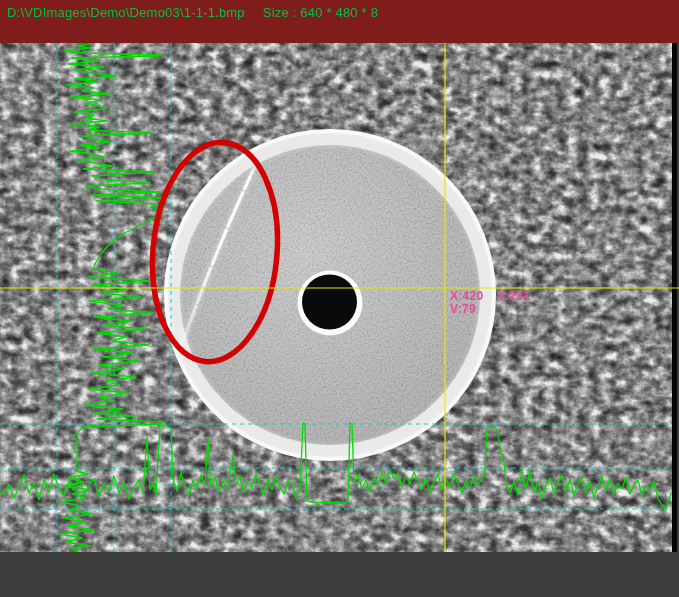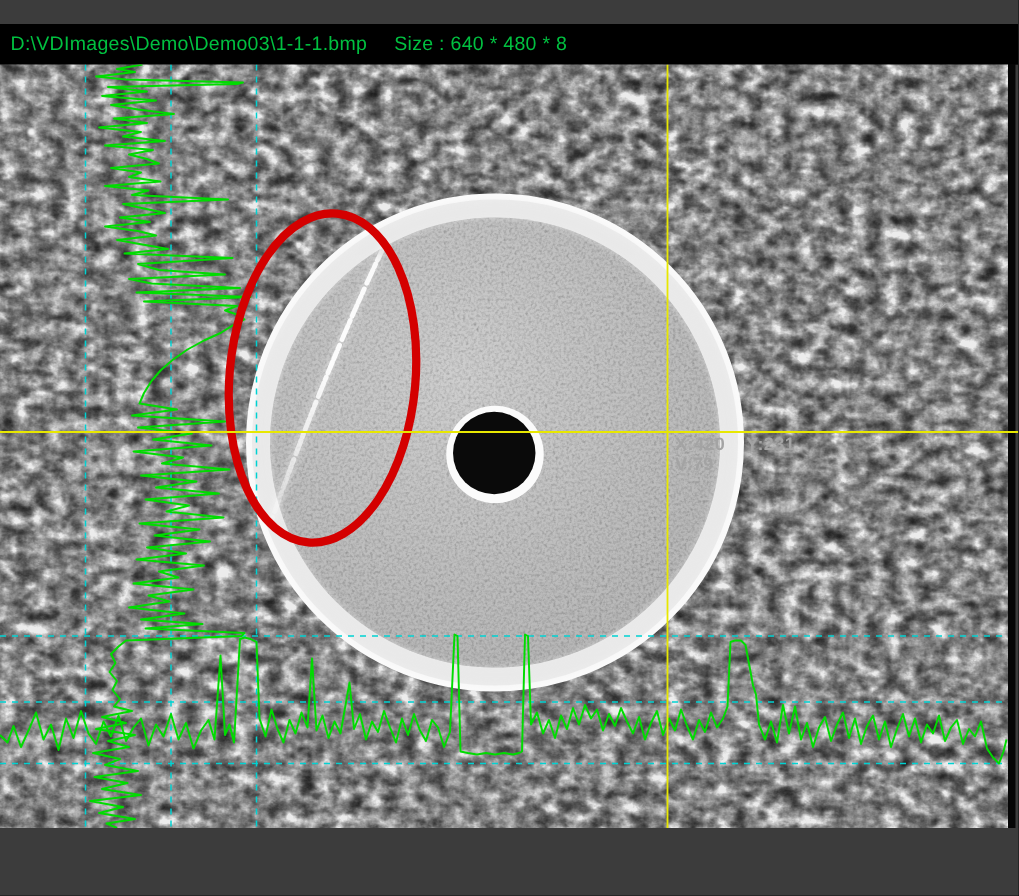--- a/index.html
+++ b/index.html
@@ -1,19 +1,19 @@
 <!DOCTYPE html>
 <html><head>
 <meta charset="utf-8">
 <style>
   html,body{margin:0;padding:0;background:#222;}
   .screen{position:relative;width:679px;height:597px;overflow:hidden;
           font-family:"Liberation Sans",sans-serif;background:#3c3c3c;}
-  .titlebar{position:absolute;top:16px;left:0;width:679px;height:43px;
-            background:#000000;box-sizing:border-box;padding:5px 0 0 7px;
+  .titlebar{position:absolute;top:0;left:0;width:679px;height:43px;
+            background:#7f1d1d;box-sizing:border-box;padding:5px 0 0 7px;
             font-size:13px;letter-spacing:.2px;white-space:nowrap;}
   .titlebar .sizelab{margin-left:18px;}
   .viewport{position:absolute;top:43px;left:0;width:679px;height:509px;background:#0d0d0d;}
   .viewport svg{position:absolute;top:0;left:0;display:block;}
   .bottombar{position:absolute;top:552px;left:0;width:679px;height:45px;background:#3c3c3c;}
   .readout{position:absolute;left:450px;top:247px;font-size:12px;font-weight:bold;
            line-height:13px;letter-spacing:.3px;white-space:nowrap;}
   .readout .gap{display:inline-block;width:14px;}
   .gridline{stroke-width:1;stroke-dasharray:4 4;fill:none;}
   .profile{fill:none;stroke-width:1.3;stroke-linejoin:round;}
@@ -115,20 +115,20 @@
       </g>
 
       <ellipse class="annel" cx="215" cy="209" rx="62" ry="110" transform="rotate(5 215 209)" stroke="#d40000"></ellipse>
 
       <g>
         <line class="crossline" x1="0" x2="679" y1="245" y2="245" stroke="#e8e800"></line>
         <line class="crossline" x1="445" x2="445" y1="0" y2="509" stroke="#e8e800"></line>
       </g>
     </svg>
 
-    <div class="readout" style="color: #a3a3a3;">
+    <div class="readout" style="color: #ec4899;">
       <div><span>X:420</span><span class="gap"></span><span>Y:231</span></div>
       <div><span>V:79</span></div>
     </div>
   </div>
 
   <div class="bottombar"></div>
 </div>
 
 </body></html>

